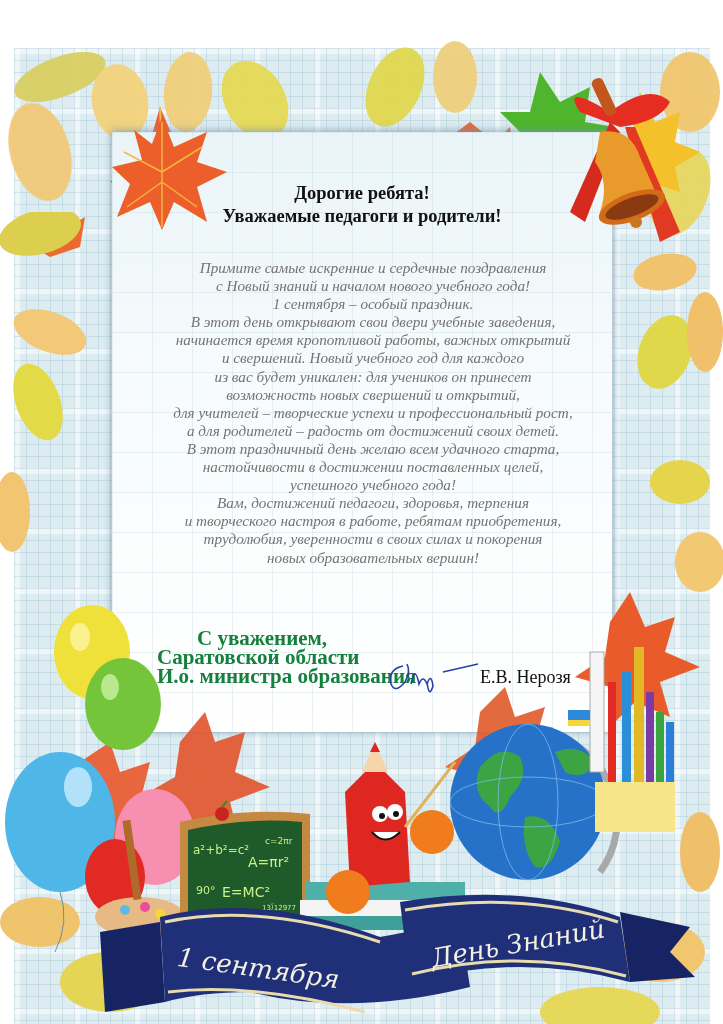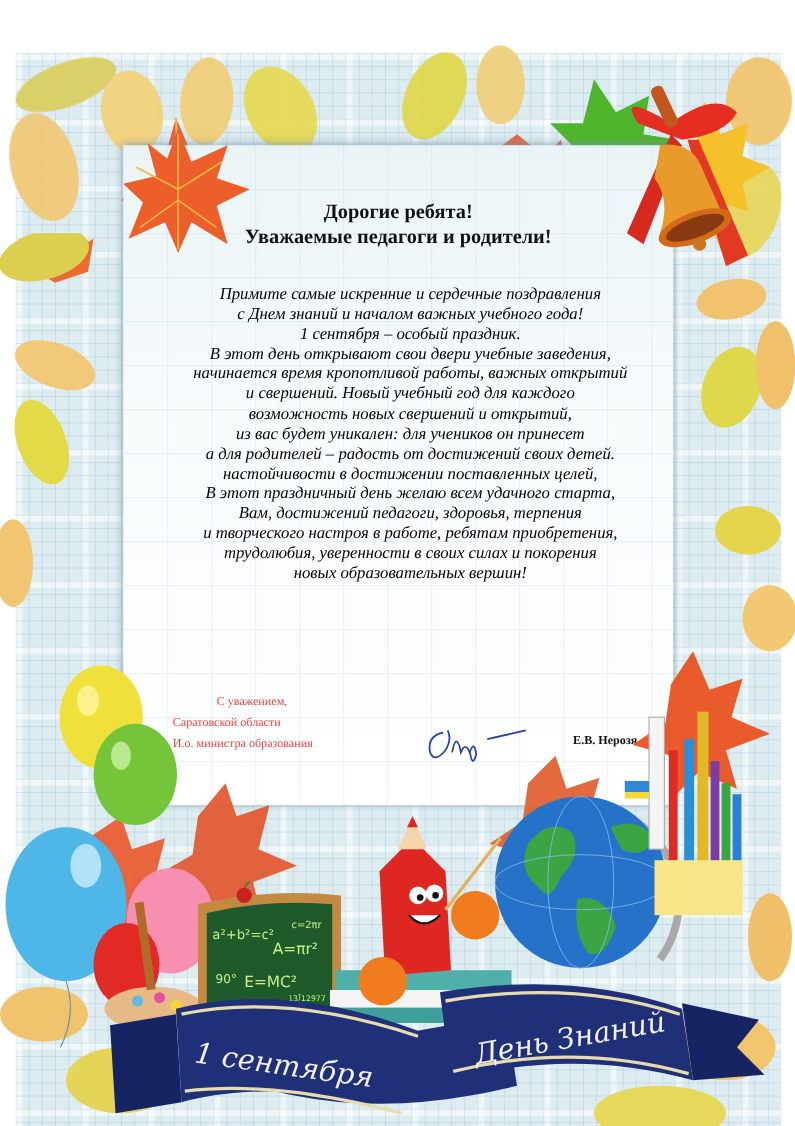--- a/index.html
+++ b/index.html
@@ -23,26 +23,26 @@
     background-image:
       linear-gradient(rgba(170,200,215,0.25) 1px, transparent 1px),
       linear-gradient(90deg, rgba(170,200,215,0.25) 1px, transparent 1px),
       linear-gradient(180deg,#eaf4f7 0%,#f7fbfc 40%,#ffffff 100%);
     background-size:40px 40px, 40px 40px, 100% 100%;
     box-shadow: 2px 0 6px rgba(120,150,170,0.35), -2px 0 6px rgba(120,150,170,0.35), 0 -3px 8px rgba(120,150,170,0.3);
   }
   .deco { position:absolute; }
   .letter { position:absolute; left:112px; top:170px; width:500px; text-align:center; color:#111; }
   .greeting { font-family:"Liberation Serif", serif; font-weight:bold; font-size:18.5px; line-height:23px; margin:0; }
-  .body-text { font-family:"Liberation Serif", serif; font-style:italic; font-size:15.2px; line-height:18.1px; margin:31px 0 0 0; color:#000000;padding-left:22px; }
+  .body-text { font-family:"Liberation Serif", serif; font-style:italic; font-size:15.2px; line-height:18.1px; margin:31px 0 0 0; color:#737373;padding-left:22px; }
   .body-text span { display:block; white-space:nowrap; }
-  .sign { position:absolute; left:157px; top:617px; font-weight:normal; font-size:11px; line-height:19px; color:#ef4444; }
+  .sign { position:absolute; left:157px; top:617px; font-weight:bold; font-size:21px; line-height:19px; color:#15803d; }
   .sign span { display:block; white-space:nowrap; }
   .sign .first { padding-left:40px; }
-  .signer { position:absolute; left:480px; top:655px; font-weight:bold; font-size:11px; color:#111; white-space:nowrap;margin-left:41px; }
+  .signer { position:absolute; left:480px; top:655px; font-weight:normal; font-size:18px; color:#111; white-space:nowrap; }
   .signature { position:absolute; left:383px; top:642px; width:100px; height:50px; }
   .ribbon-text { font-family:"DejaVu Serif", serif; font-style:italic; fill:#f3f0e4; }
   .board-text { font-family:"DejaVu Sans", sans-serif; fill:#c9f08a; }
 </style>
 </head>
 <body>
 
 <div class="canvas">
 
   <div class="bg-frame"></div>
@@ -100,30 +100,32 @@
     <circle cx="96" cy="150" r="6" fill="#c9761f"></circle>
   </svg>
 
   <div class="letter">
     <p class="greeting">
       <span style="display:block">Дорогие ребята!</span>
       <span style="display:block">Уважаемые педагоги и родители!</span>
     </p>
     <p class="body-text">
       <span>Примите самые искренние и сердечные поздравления</span>
-      <span>с Днем знаний и началом важных учебного года!</span>
+      <span>с Новый знаний и началом нового учебного года!</span>
       <span>1 сентября – особый праздник.</span>
       <span>В этот день открывают свои двери учебные заведения,</span>
       <span>начинается время кропотливой работы, важных открытий</span>
-      <span>и свершений. Новый учебный год для каждого</span>
+      <span>и свершений. Новый учебного год для каждого</span>
+      <span>из вас будет уникален: для учеников он принесет</span>
       <span>возможность новых свершений и открытий,</span>
-      <span>из вас будет уникален: для учеников он принесет</span>
+      <span>для учителей – творческие успехи и профессиональный рост,</span>
       <span>а для родителей – радость от достижений своих детей.</span>
+      <span>В этот праздничный день желаю всем удачного старта,</span>
       <span>настойчивости в достижении поставленных целей,</span>
-      <span>В этот праздничный день желаю всем удачного старта,</span>
+      <span>успешного учебного года!</span>
       <span>Вам, достижений педагоги, здоровья, терпения</span>
       <span>и творческого настроя в работе, ребятам приобретения,</span>
       <span>трудолюбия, уверенности в своих силах и покорения</span>
       <span>новых образовательных вершин!</span>
     </p>
   </div>
 
   <div class="sign">
     <span class="first">С уважением,</span>
     <span>Саратовской области</span>

